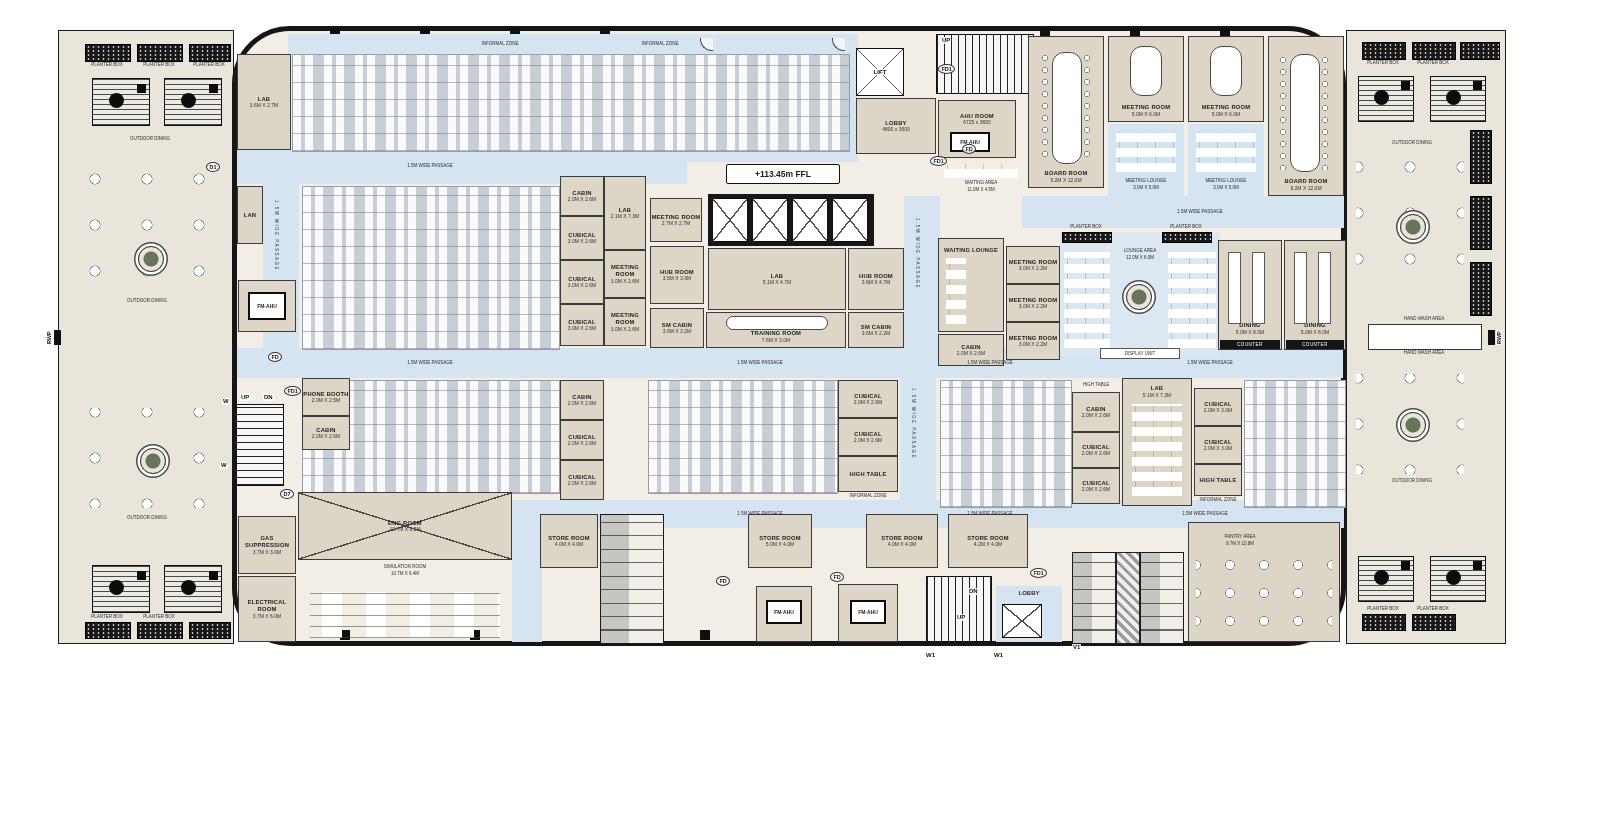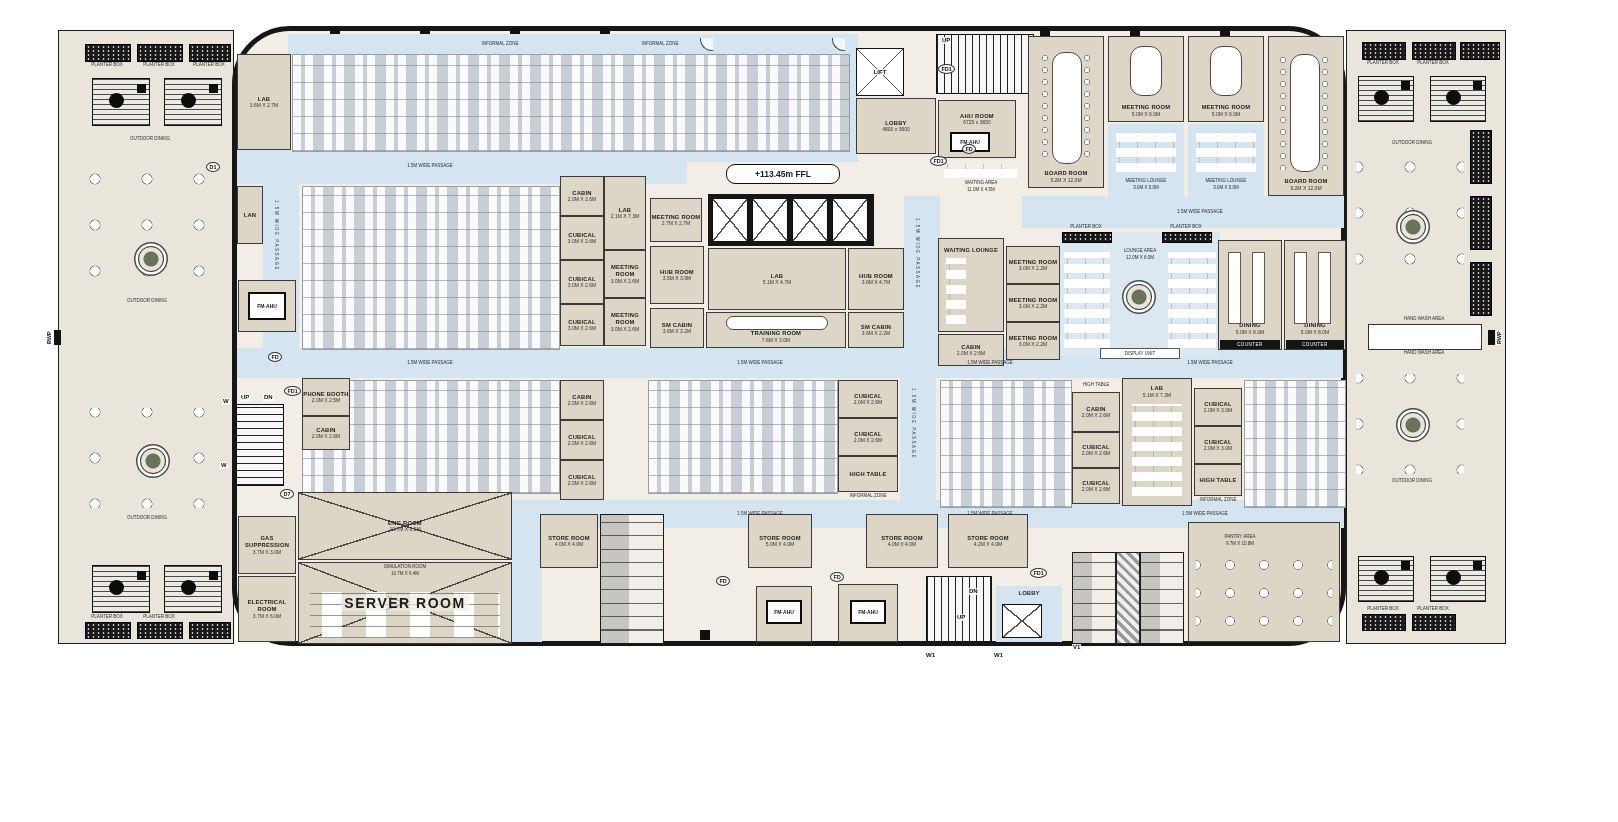--- a/index.html
+++ b/index.html
@@ -59,21 +59,21 @@
   .door{position:absolute;width:12px;height:12px;border:1px solid #444;border-top:none;border-right:none;
     border-radius:0 0 0 12px;background:rgba(255,255,255,.65);}
   
   .lbl{position:absolute;font-size:5.5px;color:#2e2e2e;white-space:nowrap;z-index:25;}
   .c{transform:translateX(-50%);}
   .tiny{font-size:4.5px;}
   .vtext{writing-mode:vertical-rl;letter-spacing:1.5px;}
   .rot{transform:rotate(-90deg);transform-origin:left top;}
   .mk{position:absolute;font-size:6px;font-weight:bold;color:#141414;z-index:30;background:rgba(255,255,255,.85);padding:0 1px;line-height:1.1;}
   .mkc{border:1px solid #333;border-radius:50%;padding:1px 2.5px;font-size:5.5px;}
-  .ffl{position:absolute;background:#fff;border:1.2px solid #111;border-radius:9px;display:flex;align-items:center;
+  .ffl{position:absolute;background:#fff;border:1.2px solid #111;border-radius:2px;display:flex;align-items:center;
     justify-content:center;font-size:8.5px;font-weight:bold;z-index:20;}
   .title{position:absolute;left:0;width:1618px;text-align:center;font-size:44px;font-weight:bold;letter-spacing:2px;color:#1a1a1a;}
 </style>
 </head>
 <body>
 
 <div class="canvas">
 
   <div class="terrace" style="left:58px;top:30px;width:174px;height:612px;"></div>
   <div class="planter" style="left:85px;top:44px;width:44px;height:16px;"></div>
@@ -460,23 +460,20 @@
     <span class="rd">3.7M X 3.0M</span>
     </div>
   <div class="room" style="left:238px;top:576px;width:58px;height:66px;">
     <span class="rn">ELECTRICAL ROOM</span>
     <span class="rd">3.7M X 6.0M</span>
     </div>
   <div class="room xbox" style="left:298px;top:492px;width:214px;height:68px;">
     <span class="rn">ENG ROOM</span>
     <span class="rd">10.7M X 6.5M</span>
     </div>
-  <div class="room xbox" style="left:298px;top:562px;width:214px;height:82px;">
-    <span class="big">SERVER ROOM</span>
-    </div>
   <div class="lbl tiny c" style="left:405px;top:564px;">SIMULATION ROOM</div>
   <div class="lbl tiny c" style="left:405px;top:571px;">10.7M X 6.4M</div>
   <div class="racks" style="left:310px;top:592px;width:190px;height:46px;"></div>
 
   <div class="mk mkc" style="left:206px;top:162px;">D1</div>
   <div class="mk mkc" style="left:280px;top:489px;">D7</div>
   <div class="mk mkc" style="left:268px;top:352px;">FD</div>
   <div class="mk mkc" style="left:284px;top:386px;">FD1</div>
   <div class="mk mkc" style="left:938px;top:64px;">FD1</div>
   <div class="mk mkc" style="left:962px;top:144px;">FD</div>

